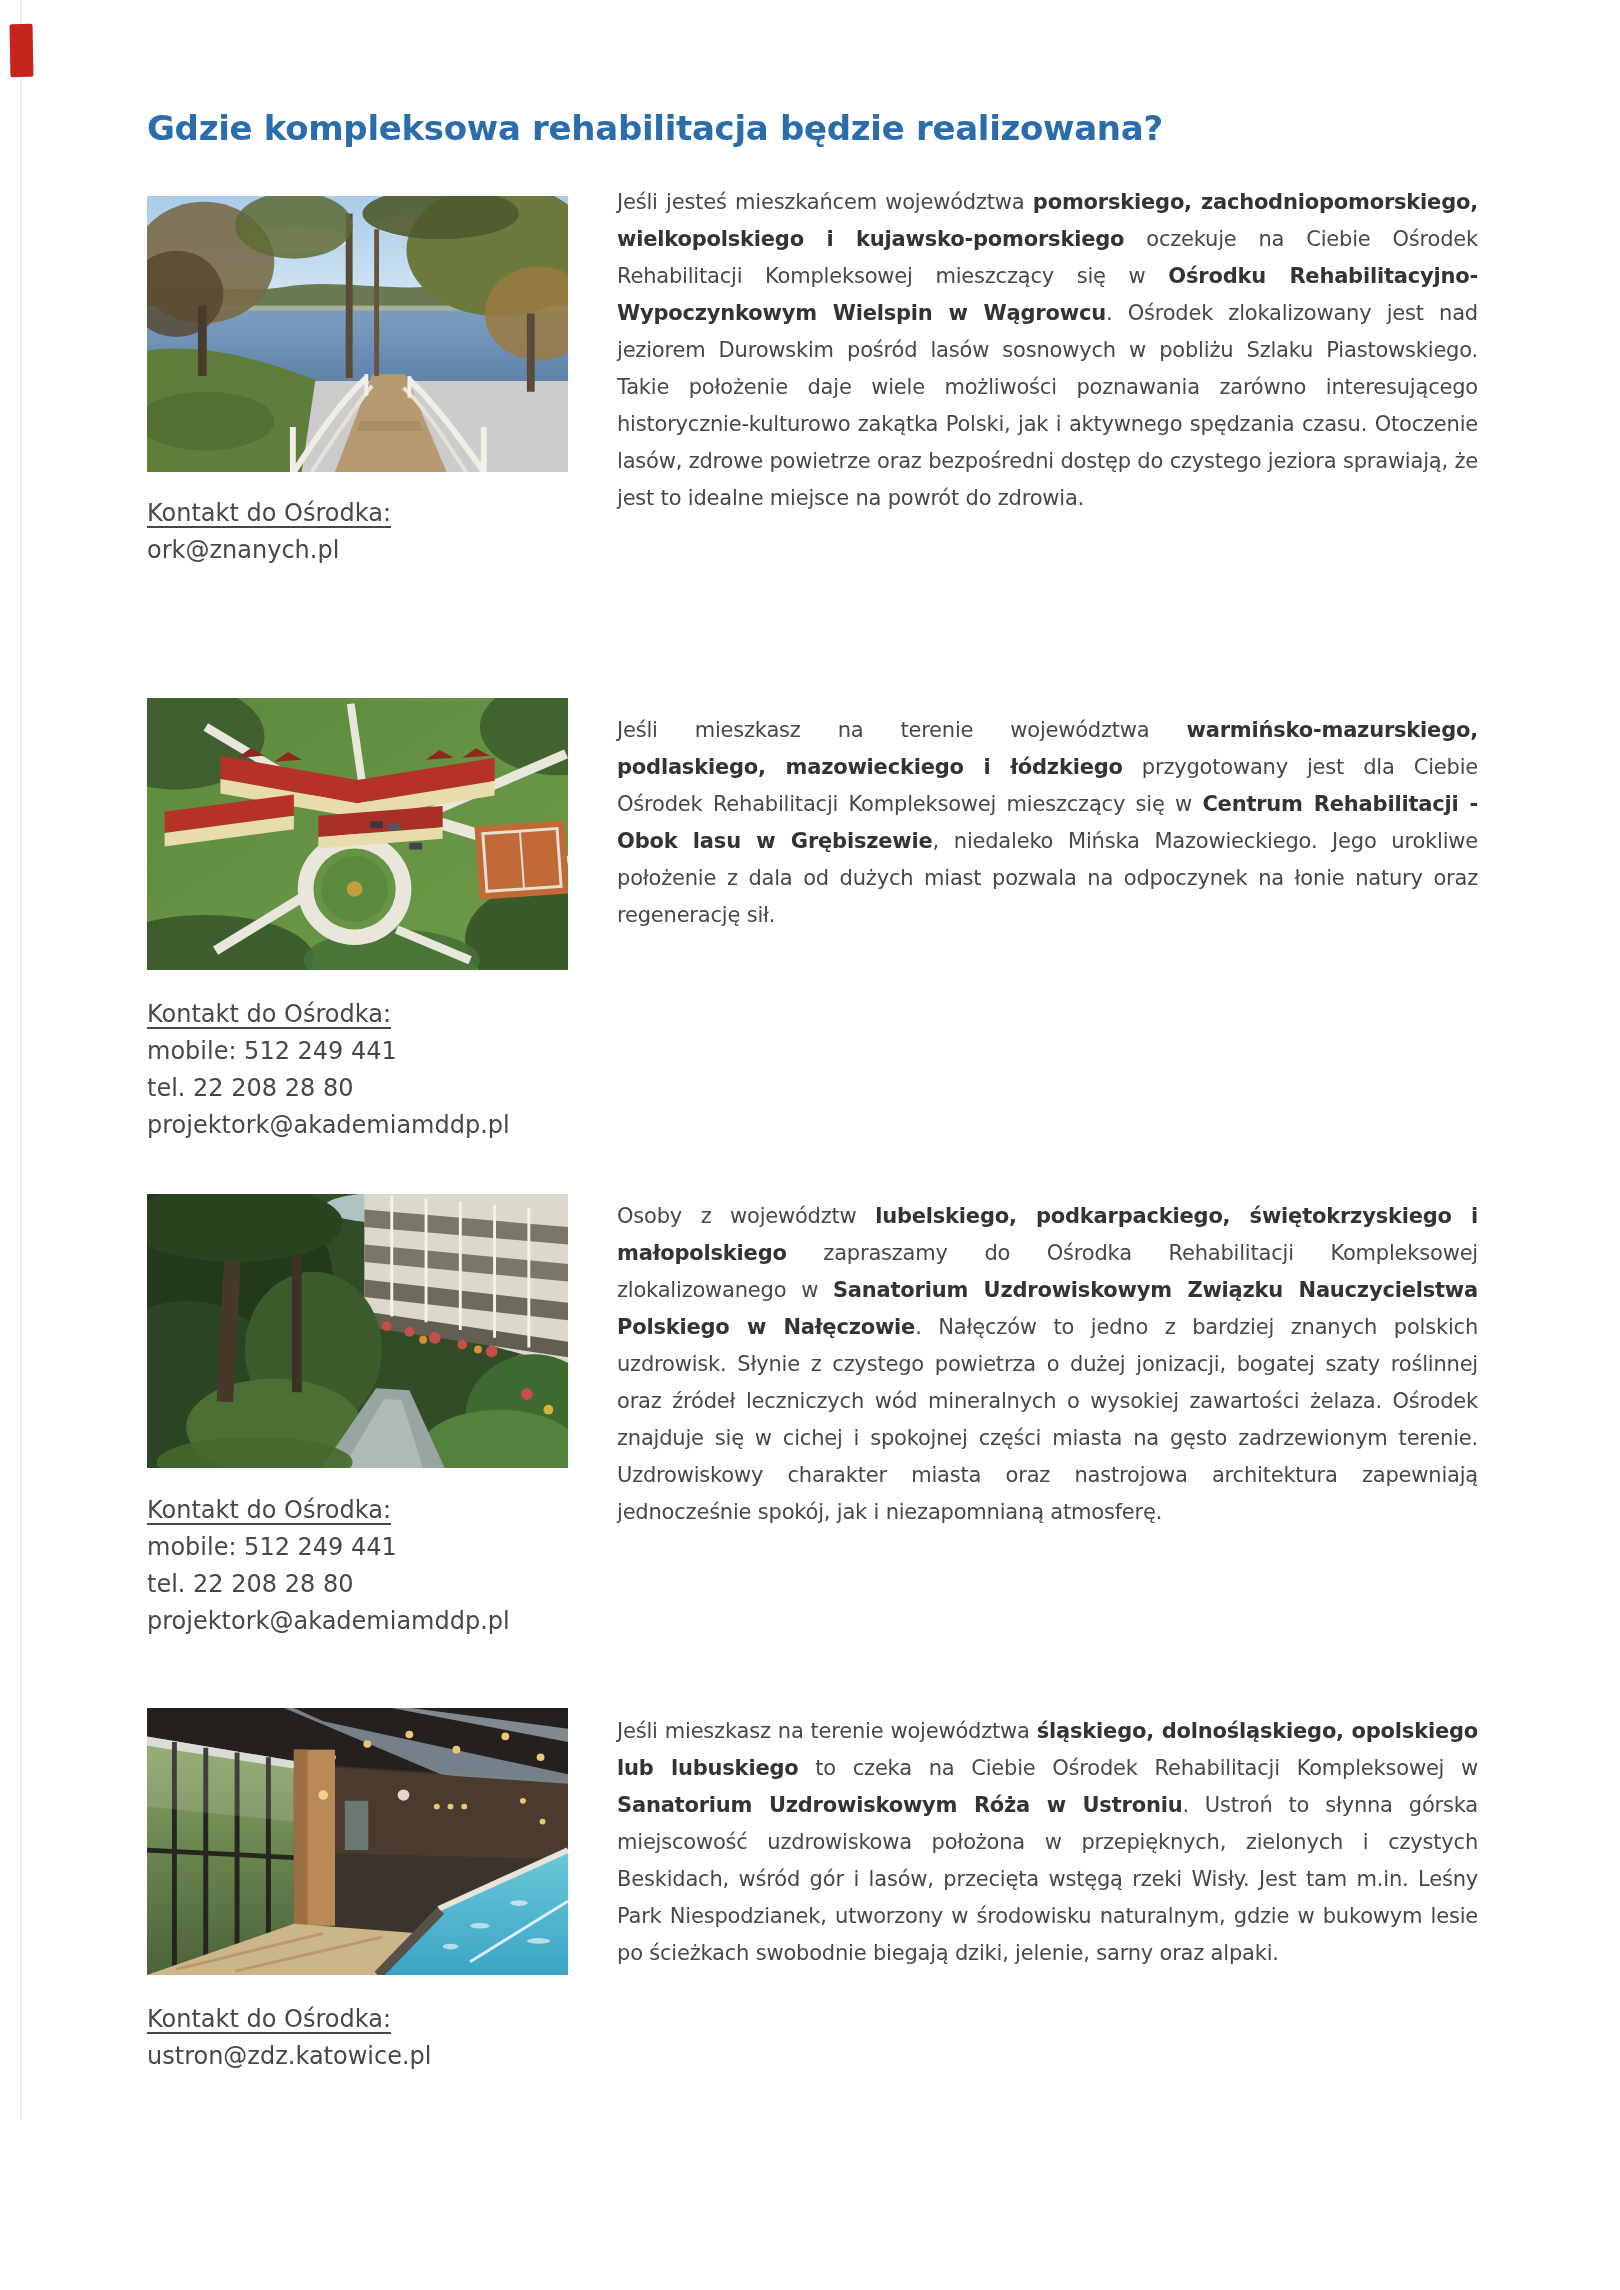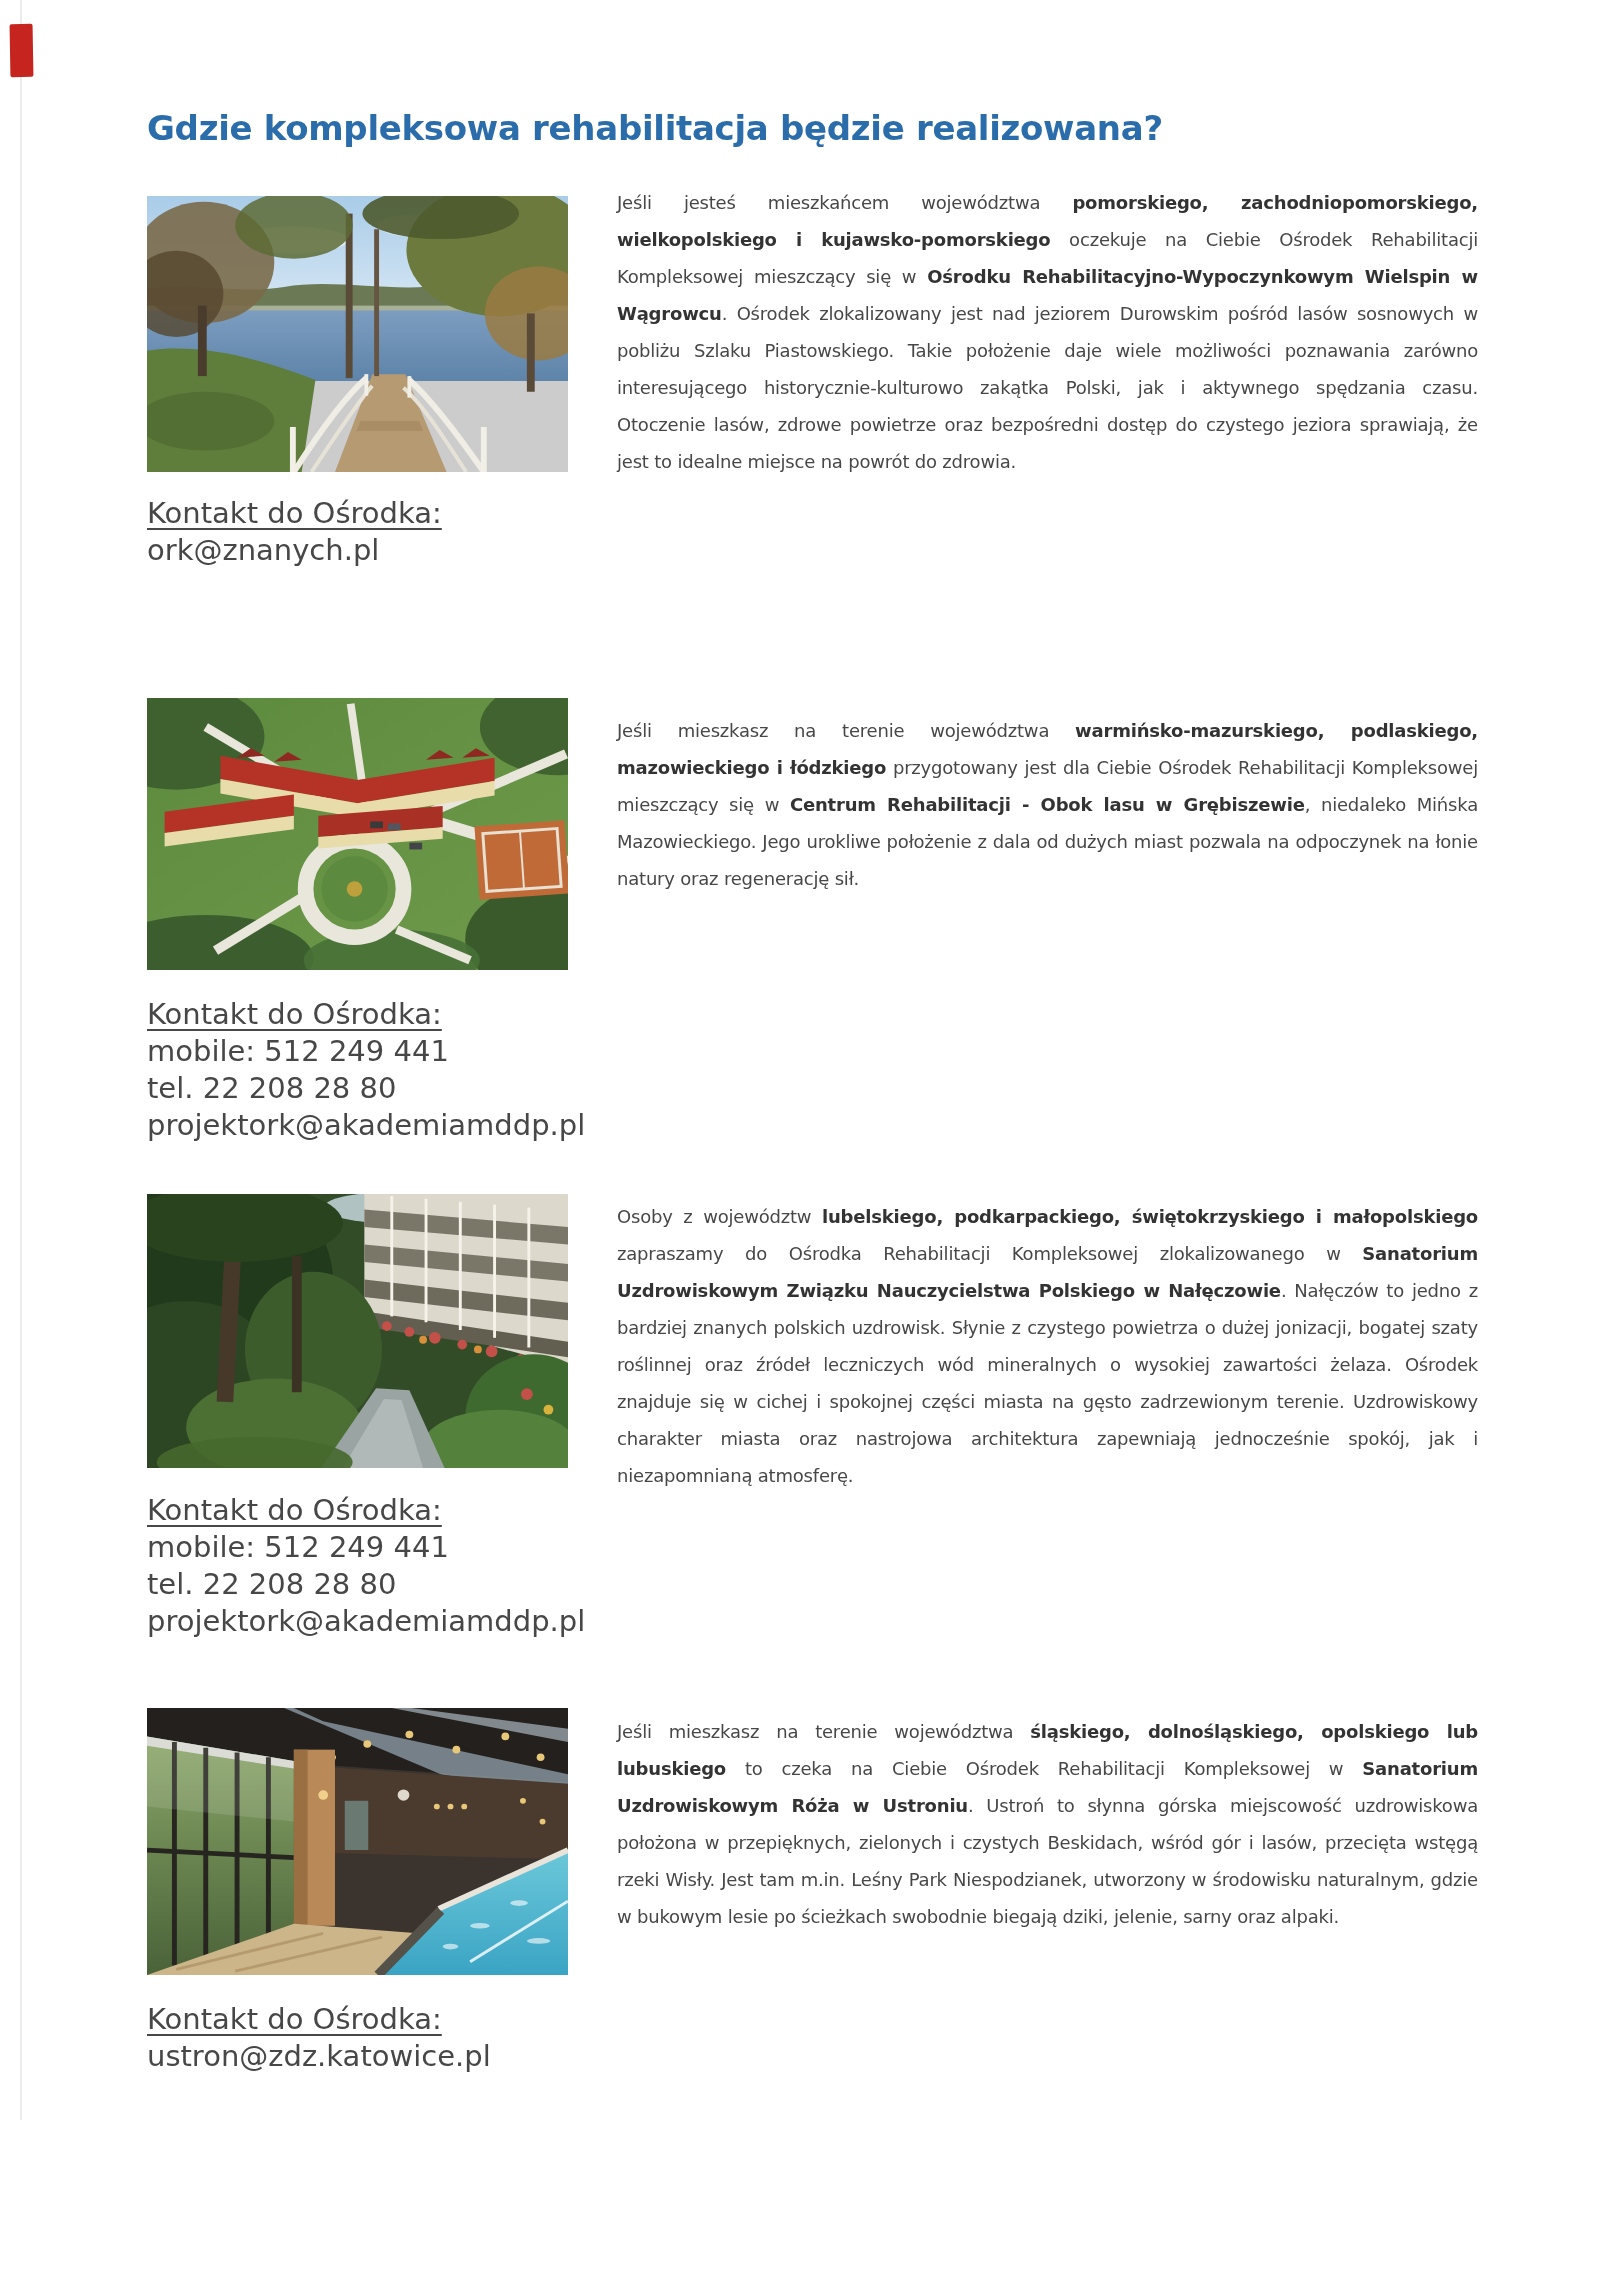--- a/index.html
+++ b/index.html
@@ -10,27 +10,27 @@
   .scan-line{position:absolute;left:19.6px;top:0;width:2px;height:2156px;background:rgba(180,180,180,.25);}
   .red-mark{position:absolute;left:9.8px;top:23.5px;width:22.5px;height:53px;background:var(--red-mark,#c5241f);border-radius:2px;transform:rotate(-1deg);}
   .title{
     position:absolute;left:147px;top:108px;width:1274px;
     font-size:34px;font-weight:bold;color:var(--title-blue,#2b6cab);letter-spacing:-0.3px;
   }
   .photo{position:absolute;left:147px;width:421px;overflow:hidden;background:#ccc;}
   .photo svg{display:block;width:100%;height:100%;}
   .para{
     position:absolute;left:617px;width:861px;
-    font-size:18px;line-height:37px;color:var(--body-text,#474747);
+    font-size:21px;line-height:37px;color:var(--body-text,#474747);
     text-align:justify;letter-spacing:-0.2px;
   }
   .para .b{font-weight:bold;color:#333;}
   .contact{
     position:absolute;left:147px;width:451px;
-    font-size:29px;line-height:37px;color:var(--body-text,#474747);
+    font-size:24px;line-height:37px;color:var(--body-text,#474747);
   }
   .contact .heading{text-decoration:underline;text-underline-offset:4.9px;}
   .footer-left{position:absolute;left:0;top:2178px;width:33px;height:108px;background:var(--footer-blue-light,#5b85b8);}
   .footer-band{position:absolute;left:24.5px;top:2169px;width:1583px;height:111px;background:var(--footer-blue,#2d6bad);border-bottom-left-radius:17.6px;}
 </style>
 </head>
 <body>
 
 <div class="page">
 

